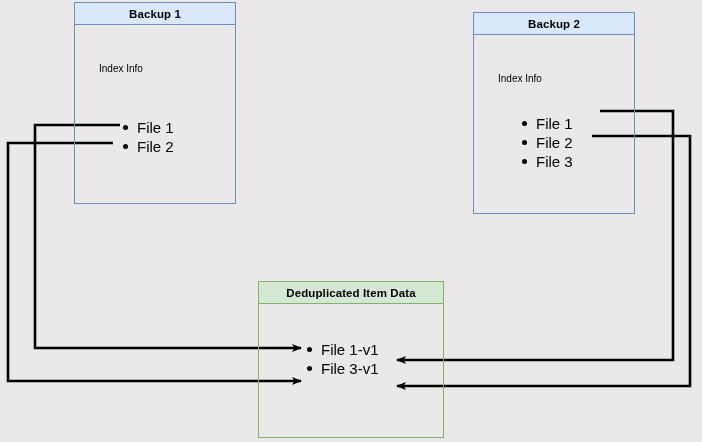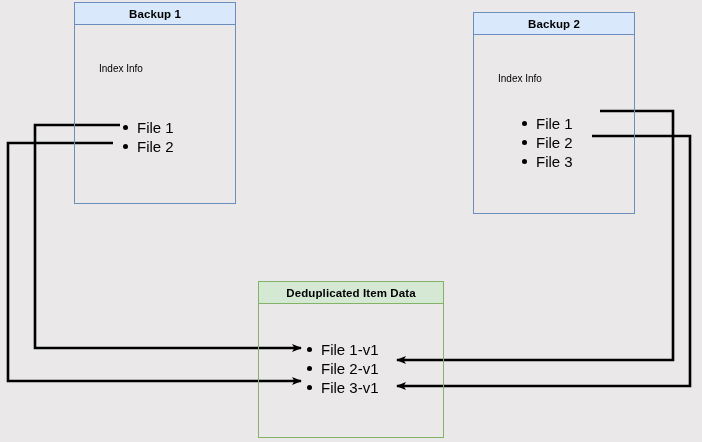--- a/index.html
+++ b/index.html
@@ -158,23 +158,19 @@
   <div class="box box-green" style="left:258px; top:281px; width:186px; height:157px;padding-left:8px;">
     <div class="box-header">Deduplicated Item Data</div>
     <div class="box-body">
       <ul class="file-list" style="left:46px; top:36px;">
         <li>
           <span class="bullet"></span>
           <span>File 1-v1</span>
         </li>
         <li>
           <span class="bullet"></span>
-          <span>File 2-v1</span>
-        </li>
-        <li>
-          <span class="bullet"></span>
           <span>File 3-v1</span>
         </li>
       </ul>
     </div>
   </div>
 
 </div>
 
 </body></html>

